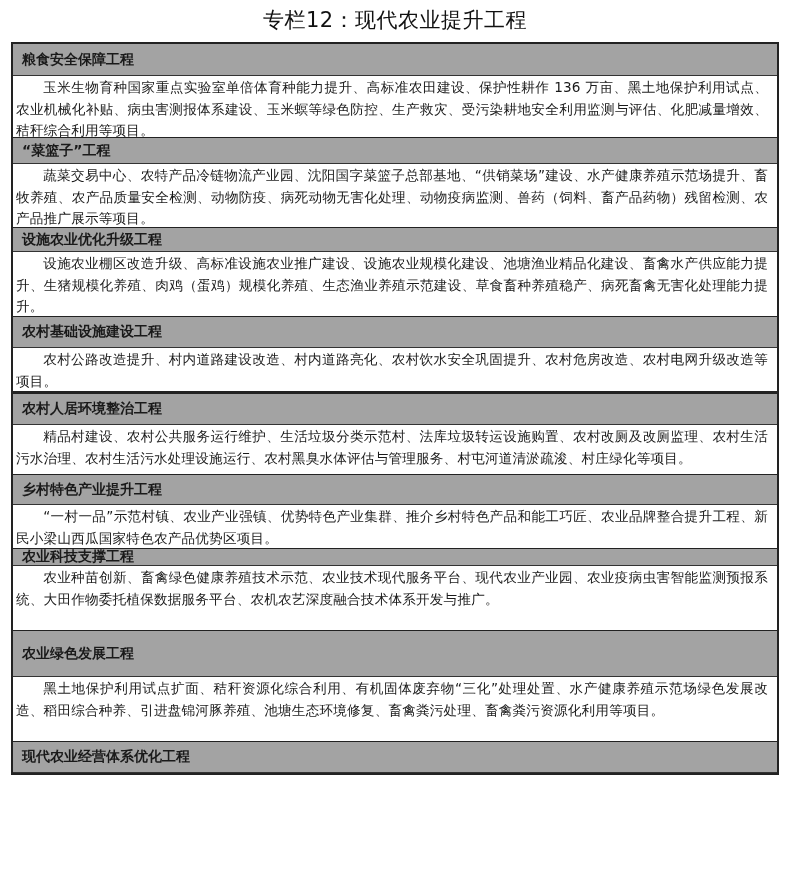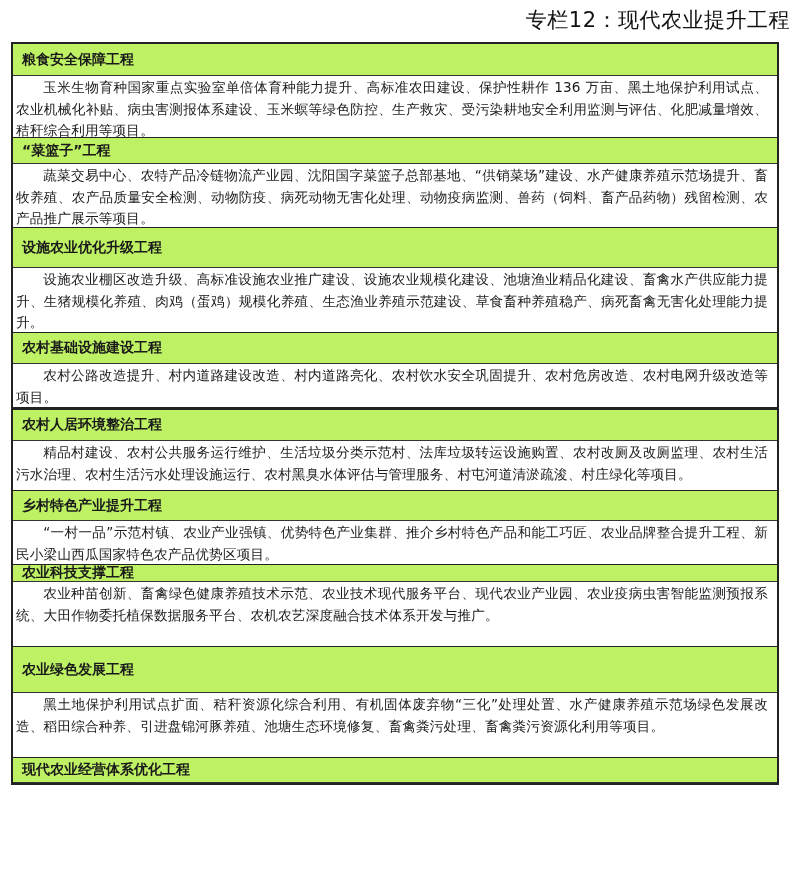--- a/index.html
+++ b/index.html
@@ -1,22 +1,22 @@
 <!DOCTYPE html>
 <html><head>
 <meta charset="utf-8">
 <style>
   html, body { margin: 0; padding: 0; background: #ffffff; }
   body { width: 790px; height: 874px; position: relative; overflow: hidden;
          font-family: "DejaVu Sans", "Liberation Sans", sans-serif; color: #1a1a1a; }
-  .title { position: absolute; top: 4px; left: 0; width: 790px; text-align: right;
+  .title { position: absolute; top: 4px; left: 0; width: 790px; text-align: center;
            font-size: 21px; line-height: 32px; letter-spacing: 0.5px; color: #111; }
   .table { position: absolute; left: 11px; top: 42px; width: 764px;
            border: 2px solid #222; border-bottom-width: 2px; }
-  .section-head { background: #bef264; border-bottom: 1px solid #333;
+  .section-head { background: #a3a3a3; border-bottom: 1px solid #333;
                   font-weight: bold; font-size: 14px; padding: 0 9px;
                   box-sizing: border-box; display: flex; align-items: center; }
   .section-body { background: #fff; border-bottom: 1.5px solid #222;
                   font-size: 13.6px; line-height: 21.5px; padding: 1px 9px 0 3px;
                   box-sizing: border-box; text-align: justify; text-indent: 2em;
                   letter-spacing: 0.2px; }
   .section:last-child .section-body { border-bottom: none; }
   .thick { border-bottom-width: 3px !important; }
 </style>
 </head>
@@ -27,21 +27,21 @@
 <div class="table">
   <div class="section">
     <div class="section-head" style="height:32px">粮食安全保障工程</div>
     <div class="section-body" style="height:62px">玉米生物育种国家重点实验室单倍体育种能力提升、高标准农田建设、保护性耕作 136 万亩、黑土地保护利用试点、农业机械化补贴、病虫害测报体系建设、玉米螟等绿色防控、生产救灾、受污染耕地安全利用监测与评估、化肥减量增效、秸秆综合利用等项目。</div>
   </div>
   <div class="section">
     <div class="section-head" style="height:26px">“菜篮子”工程</div>
     <div class="section-body" style="height:64px">蔬菜交易中心、农特产品冷链物流产业园、沈阳国字菜篮子总部基地、“供销菜场”建设、水产健康养殖示范场提升、畜牧养殖、农产品质量安全检测、动物防疫、病死动物无害化处理、动物疫病监测、兽药（饲料、畜产品药物）残留检测、农产品推广展示等项目。</div>
   </div>
   <div class="section">
-    <div class="section-head" style="height:40px">设施农业优化升级工程</div>
+    <div class="section-head" style="height:24px">设施农业优化升级工程</div>
     <div class="section-body" style="height:65px">设施农业棚区改造升级、高标准设施农业推广建设、设施农业规模化建设、池塘渔业精品化建设、畜禽水产供应能力提升、生猪规模化养殖、肉鸡（蛋鸡）规模化养殖、生态渔业养殖示范建设、草食畜种养殖稳产、病死畜禽无害化处理能力提升。</div>
   </div>
   <div class="section">
     <div class="section-head" style="height:31px">农村基础设施建设工程</div>
     <div class="section-body thick" style="height:46px">农村公路改造提升、村内道路建设改造、村内道路亮化、农村饮水安全巩固提升、农村危房改造、农村电网升级改造等项目。</div>
   </div>
   <div class="section">
     <div class="section-head" style="height:31px">农村人居环境整治工程</div>
     <div class="section-body" style="height:50px">精品村建设、农村公共服务运行维护、生活垃圾分类示范村、法库垃圾转运设施购置、农村改厕及改厕监理、农村生活污水治理、农村生活污水处理设施运行、农村黑臭水体评估与管理服务、村屯河道清淤疏浚、村庄绿化等项目。</div>
   </div>
@@ -51,15 +51,15 @@
   </div>
   <div class="section">
     <div class="section-head" style="height:17px">农业科技支撑工程</div>
     <div class="section-body" style="height:65px">农业种苗创新、畜禽绿色健康养殖技术示范、农业技术现代服务平台、现代农业产业园、农业疫病虫害智能监测预报系统、大田作物委托植保数据服务平台、农机农艺深度融合技术体系开发与推广。</div>
   </div>
   <div class="section">
     <div class="section-head" style="height:46px">农业绿色发展工程</div>
     <div class="section-body" style="height:65px">黑土地保护利用试点扩面、秸秆资源化综合利用、有机固体废弃物“三化”处理处置、水产健康养殖示范场绿色发展改造、稻田综合种养、引进盘锦河豚养殖、池塘生态环境修复、畜禽粪污处理、畜禽粪污资源化利用等项目。</div>
   </div>
   <div class="section">
-    <div class="section-head" style="height:25px">现代农业经营体系优化工程</div>
+    <div class="section-head" style="height:31px">现代农业经营体系优化工程</div>
   </div>
 </div>
 
 </body></html>

